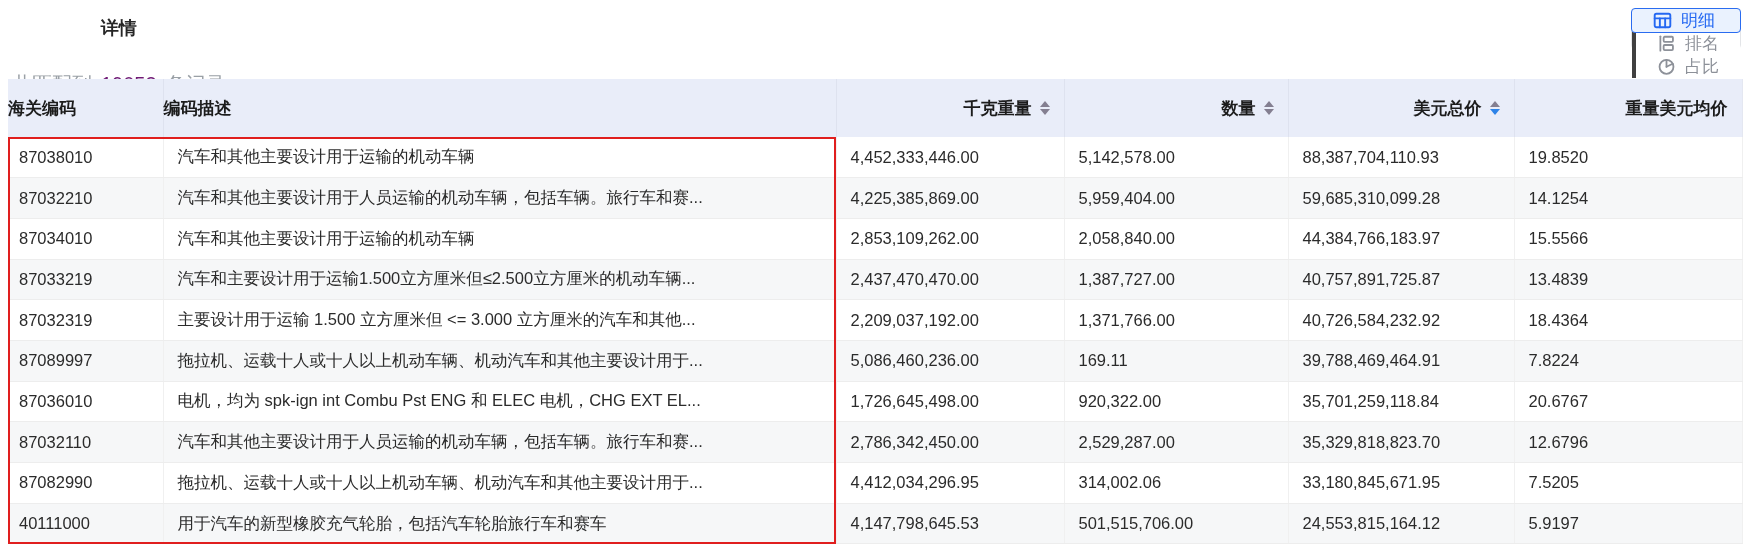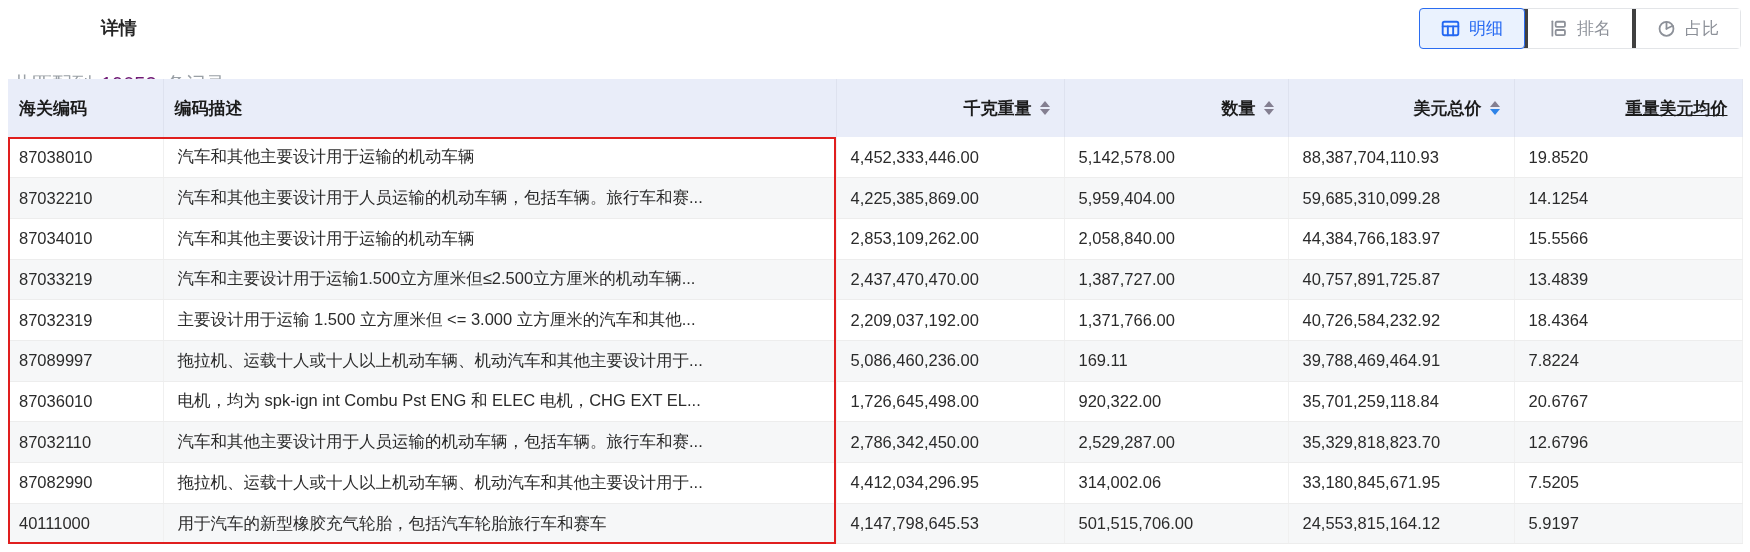--- a/index.html
+++ b/index.html
@@ -20,20 +20,21 @@
   .page-title { font-size: 18px; font-weight: 700; color: #262626; }
   .match-line { font-size: 20px; color: #9aa0a6; display: flex; align-items: center; gap: 9px; margin-top: 15px; }
   .match-count { color: #701a75; }
 
   
   .view-group {
     position: absolute; top: 8px; right: 9px;
     display: flex; align-items: stretch;
     border: 1px solid #e3e5e8; border-radius: 4px; background: #fff;
     height: 41px;
+    flex-direction: column;
   }
   .view-btn {
     display: flex; align-items: center; gap: 9px;
     padding: 0 21px; font-size: 17px; color: #8d9199;
     cursor: pointer; background: #fff; position: relative;
   }
   .view-btn:not(:first-child) { border-left: 4px solid #404040; }
   .view-btn.active {
     color: #2468f2; background: #eaf2fe;
     border: 1px solid #2a6cf0; border-radius: 4px;
@@ -42,23 +43,23 @@
   .view-btn svg { display: block; }
 
   
   .table-wrap { position: absolute; left: 8px; top: 79px; width: 1734px; }
   table { width: 100%; border-collapse: collapse; table-layout: fixed; }
   thead th {
     height: 58px; background: #e9edf9;
     font-size: 17px; font-weight: 700; color: #1c1c1c;
     border-right: 1px solid #dee2ef; padding: 0;
   }
-  thead th:last-child { border-right: 1px solid #e4e7f1; text-decoration: underline; }
+  thead th:last-child { border-right: 1px solid #e4e7f1; }
   .th-inner { display: flex; align-items: center; height: 100%; padding: 0 14px; gap: 8px; }
-  .th-left  { justify-content: flex-start; padding-left: 11px; }
+  .th-left  { justify-content: flex-start; padding-left: 0; }
   .th-right { justify-content: flex-end; }
 
   .sort-carets { display: inline-flex; flex-direction: column; align-items: center; gap: 2px; cursor: pointer; }
   .caret { width: 0; height: 0; border-left: 5px solid transparent; border-right: 5px solid transparent; }
   .caret.up   { border-bottom: 6px solid #847f91; }
   .caret.down { border-top: 6px solid #847f91; }
   .caret.down.active { border-top-color: #2e83e8; }
 
   tbody td {
     height: 40.7px; font-size: 16.5px; color: #2b2b2b;

